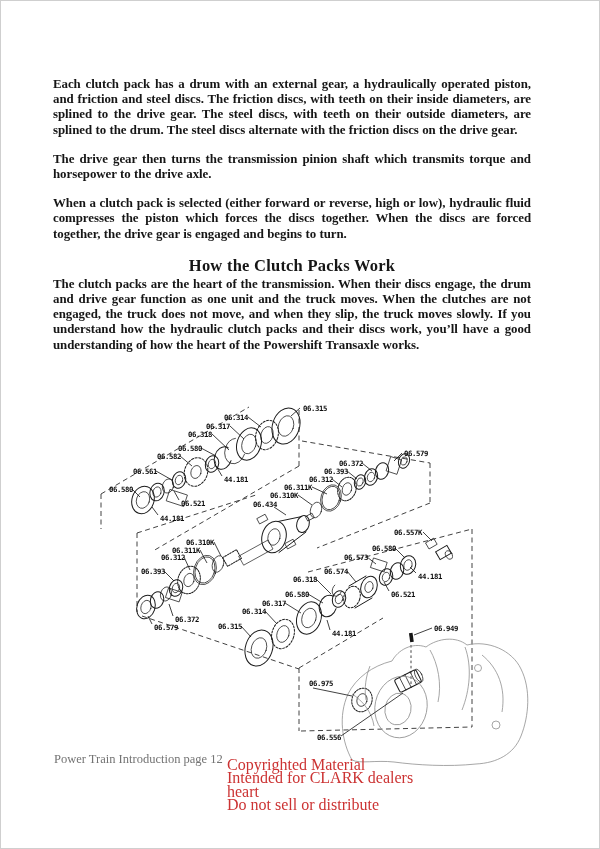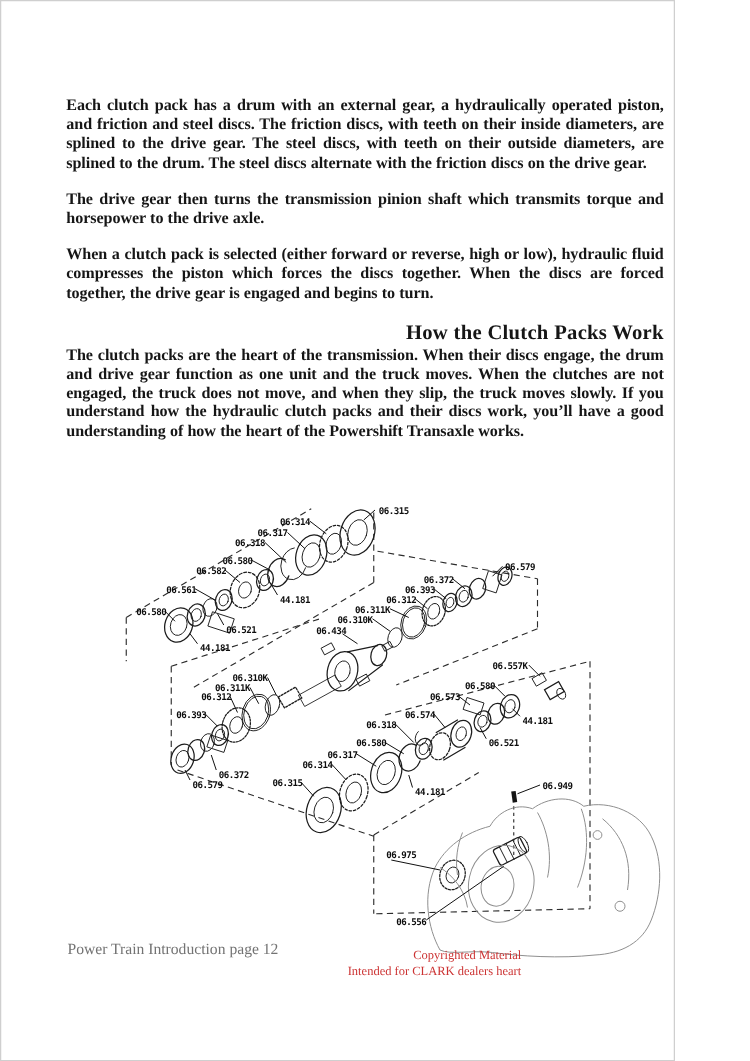--- a/index.html
+++ b/index.html
@@ -1,37 +1,37 @@
 <!DOCTYPE html>
 <html><head>
 <meta charset="utf-8">
 <style>
   html,body{margin:0;padding:0;background:#ffffff;}
   .page{
-    position:relative;width:540px;height:849px;background:#fff;
+    position:relative;width:600px;height:849px;background:#fff;
     font-family:"Liberation Serif", serif;color:#161616;overflow:hidden;
     outline:1px solid #cfcfcf;outline-offset:-1px;
   }
   .body-text{
     position:absolute;left:53px;top:77px;width:478px;
     font-size:12.9px;line-height:15.2px;font-weight:bold;
     text-align:justify;letter-spacing:-0.05px;word-spacing:0.2px;
   }
   .body-text p{margin:0 0 14px 0;}
   .body-text h2{
     font-size:16.5px;line-height:19px;margin:13px 0 2px 0;
-    letter-spacing:0.2px;text-align:right;
+    letter-spacing:0.2px;text-align:center;
   }
   .footer-left{
     position:absolute;left:54px;top:752px;font-size:12.5px;
     font-weight:normal;color:#737373;
   }
   .copyright{
-    position:absolute;left:227px;top:758px;width:190px;text-align:right;
-    font-size:10px;line-height:13.4px;color:#cc3333;font-weight:normal;
+    position:absolute;left:227px;top:758px;width:190px;text-align:left;
+    font-size:16px;line-height:13.4px;color:#cc3333;font-weight:normal;
   }
   svg.figure{position:absolute;left:0;top:0;width:600px;height:849px;}
   .ln{stroke:#1c1c1c;stroke-width:1;fill:none;stroke-linecap:round;}
   .thin{stroke-width:0.7;}
   .dash{stroke:#2c2c2c;stroke-width:0.9;fill:none;stroke-dasharray:5 3.5;}
   .dash2{stroke:#2c2c2c;stroke-width:0.9;fill:none;stroke-dasharray:2.6 2.6;}
   .leader{stroke:#111;stroke-width:0.8;fill:none;}
   .part-label{
     font-family:"DejaVu Sans Mono", monospace;font-size:7.3px;font-weight:bold;
     fill:#0d0d0d;letter-spacing:-0.4px;
@@ -272,15 +272,16 @@
         <line x1="341" y1="736" x2="403" y2="693" class="leader"></line>
         <text x="317" y="740" class="part-label">06.556</text>
       </g>
   </svg>
 
   <div class="footer-left">Power Train Introduction page 12</div>
 
   <div class="copyright">
     <div>Copyrighted Material</div>
     <div>Intended for CLARK dealers heart</div>
+    <div>Do not sell or distribute</div>
   </div>
 
 </div>
 
 </body></html>

